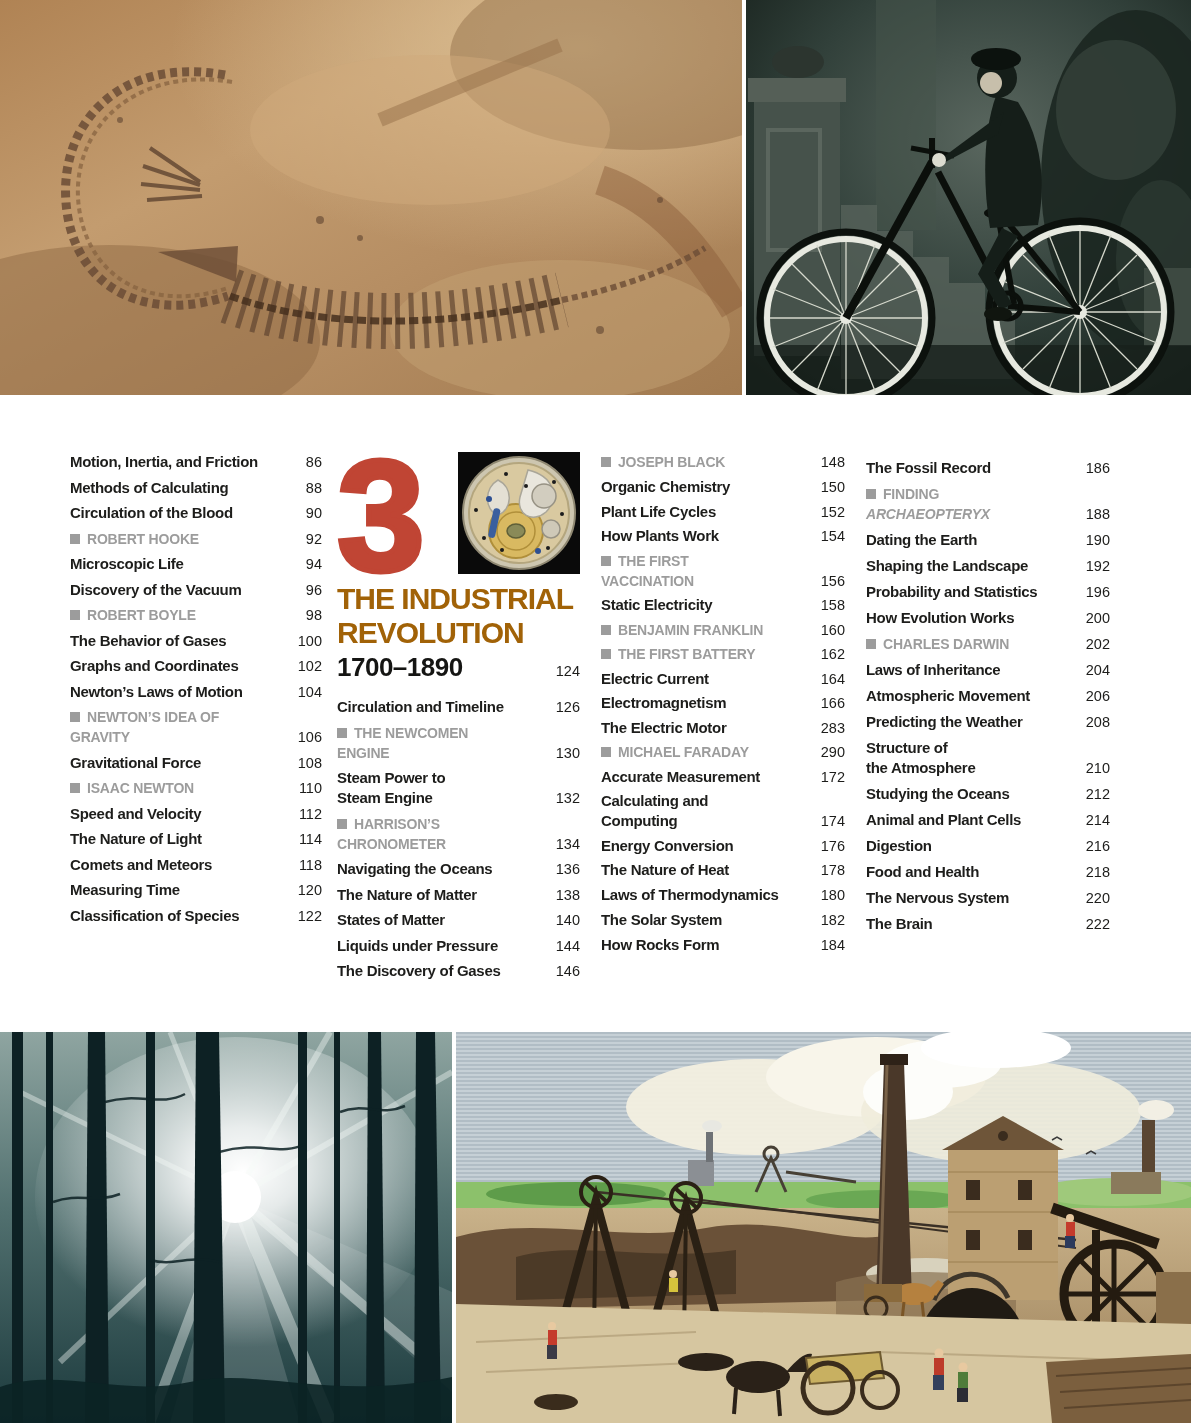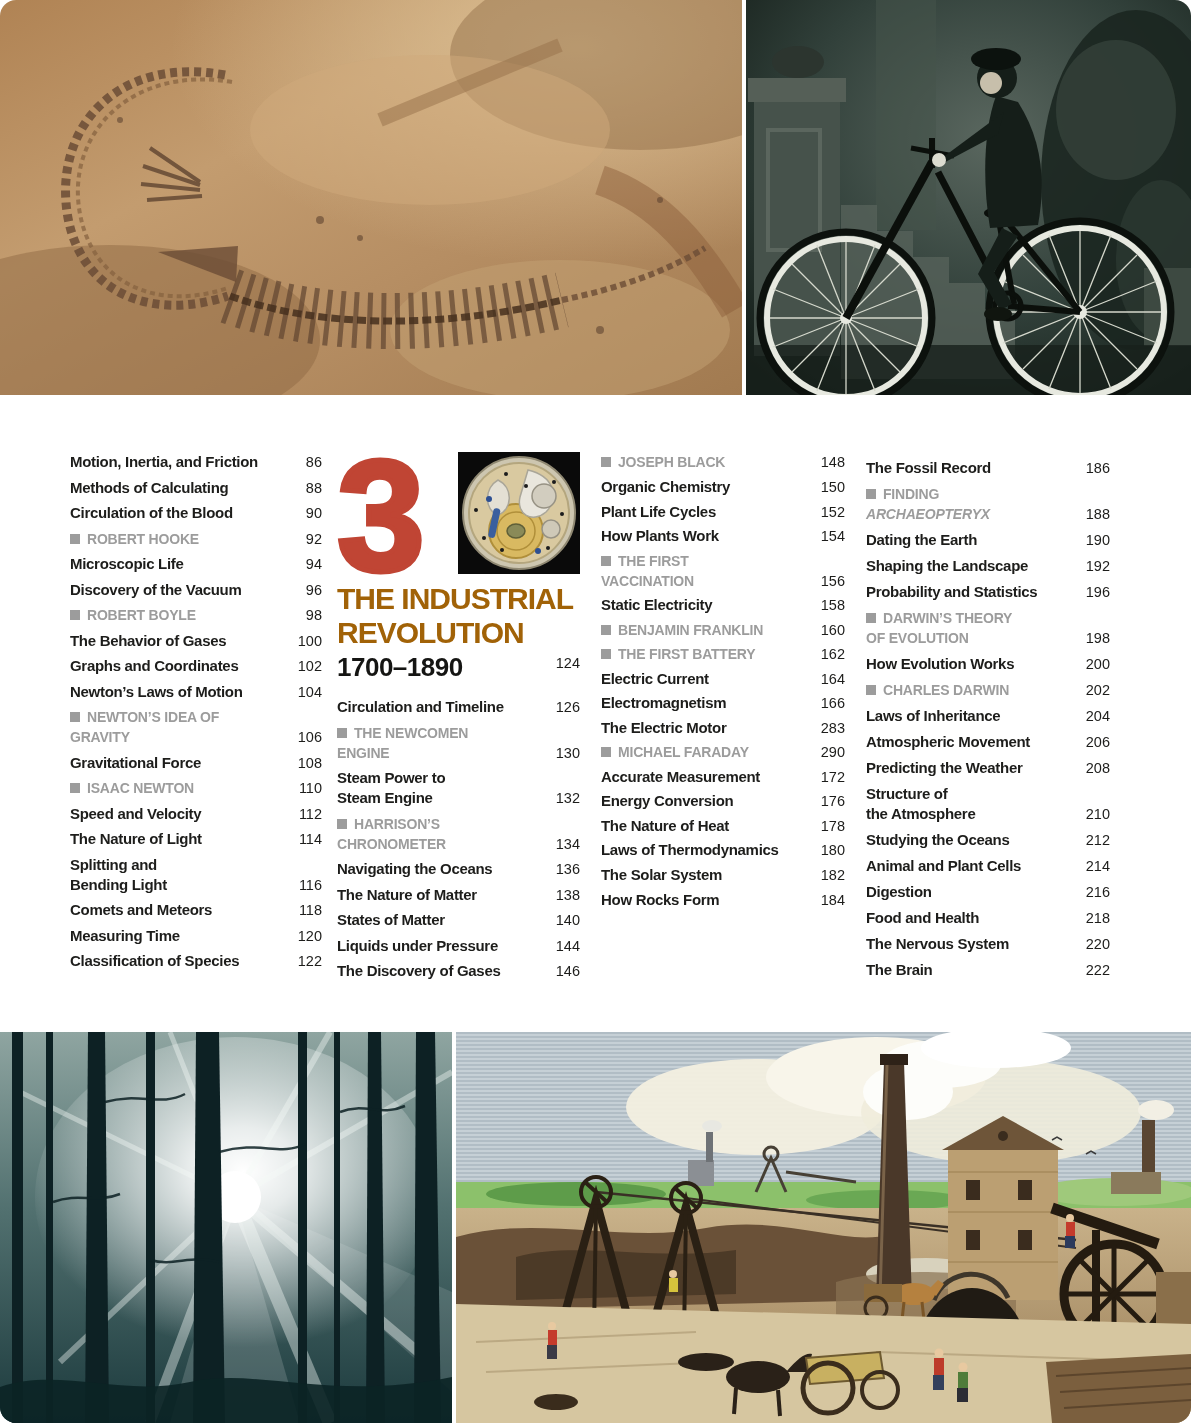--- a/index.html
+++ b/index.html
@@ -1,18 +1,17 @@
 <!DOCTYPE html>
 <html><head>
 <meta charset="utf-8">
 <style>
   html,body{margin:0;padding:0;background:#ffffff;}
   .page{position:relative;width:1191px;height:1423px;background:#fff;overflow:hidden;
         font-family:"Liberation Sans",sans-serif;
-        border-radius:16px;
         --accent:#c04534;--feature:#9c9c9c;--text:#1d1d1b;}
   .photo{position:absolute;overflow:hidden;}
   .photo svg{display:block;}
   .photo.tl{left:0;top:0;width:742px;height:395px;}
   .photo.tr{left:746px;top:0;width:445px;height:395px;}
   .photo.bl{left:0;top:1032px;width:452px;height:391px;}
   .photo.br{left:456px;top:1032px;width:735px;height:391px;}
 
   .toc{position:absolute;left:0;top:395px;width:1191px;height:637px;background:#fff;}
   .col{position:absolute;top:57px;}
@@ -31,21 +30,21 @@
   .sq{display:inline-block;width:10px;height:10px;background:var(--feature);margin-right:7px;}
   .it{font-style:italic;margin-top:38px;}
 
   .chapter{margin-bottom:16px;}
   .chapter-head{display:flex;align-items:flex-start;gap:8px;height:124px;}
   .big-num{font-size:158px;line-height:114px;font-weight:bold;color:var(--accent);
            -webkit-text-stroke:5px var(--accent);letter-spacing:-6px;margin-top:6px;}
   .watch{width:122px;height:122px;margin-left:auto;}
   .chapter-title{margin-top:6px;font-size:30px;line-height:34px;font-weight:bold;
                  letter-spacing:-1px;color:#a16207;}
-  .dates-row{display:flex;justify-content:space-between;margin-top:3px;}
+  .dates-row{display:flex;justify-content:space-between;align-items:flex-end;margin-top:3px;}
   .dates{font-size:26px;font-weight:bold;letter-spacing:-0.5px;color:#151513;line-height:28px;}
 </style>
 </head>
 <body>
 
 <div class="page" style="--accent: #c04534; --feature: #9c9c9c; --text: #1d1d1b;">
 
   <div class="photo tl">
     <svg width="742" height="395" viewBox="0 0 742 395" preserveAspectRatio="none">
       <defs>
@@ -241,24 +240,20 @@
         </div>
         <div class="row">
           <span class="t"><span>Speed and Velocity</span></span>
           <span class="p">112</span>
         </div>
         <div class="row">
           <span class="t"><span>The Nature of Light</span></span>
           <span class="p">114</span>
         </div>
         <div class="row">
-          <span class="t"><span>Splitting and</span><br><span>Bending Light</span></span>
-          <span class="p">116</span>
-        </div>
-        <div class="row">
           <span class="t"><span>Comets and Meteors</span></span>
           <span class="p">118</span>
         </div>
         <div class="row">
           <span class="t"><span>Measuring Time</span></span>
           <span class="p">120</span>
         </div>
         <div class="row">
           <span class="t"><span>Classification of Species</span></span>
           <span class="p">122</span>
@@ -395,20 +390,24 @@
         </div>
         <div class="row feature">
           <span class="t"><span class="sq"></span><span>MICHAEL FARADAY</span></span>
           <span class="p">290</span>
         </div>
         <div class="row">
           <span class="t"><span>Accurate Measurement</span></span>
           <span class="p">172</span>
         </div>
         <div class="row">
+          <span class="t"><span>Calculating and</span><br><span>Computing</span></span>
+          <span class="p">174</span>
+        </div>
+        <div class="row">
           <span class="t"><span>Energy Conversion</span></span>
           <span class="p">176</span>
         </div>
         <div class="row">
           <span class="t"><span>The Nature of Heat</span></span>
           <span class="p">178</span>
         </div>
         <div class="row">
           <span class="t"><span>Laws of Thermodynamics</span></span>
           <span class="p">180</span>
@@ -435,24 +434,20 @@
           <span class="t"><span>Dating the Earth</span></span>
           <span class="p">190</span>
         </div>
         <div class="row">
           <span class="t"><span>Shaping the Landscape</span></span>
           <span class="p">192</span>
         </div>
         <div class="row">
           <span class="t"><span>Probability and Statistics</span></span>
           <span class="p">196</span>
-        </div>
-        <div class="row feature">
-          <span class="t"><span class="sq"></span><span>DARWIN’S THEORY</span><br><span>OF EVOLUTION</span></span>
-          <span class="p">198</span>
         </div>
         <div class="row">
           <span class="t"><span>How Evolution Works</span></span>
           <span class="p">200</span>
         </div>
         <div class="row feature">
           <span class="t"><span class="sq"></span><span>CHARLES DARWIN</span></span>
           <span class="p">202</span>
         </div>
         <div class="row">

